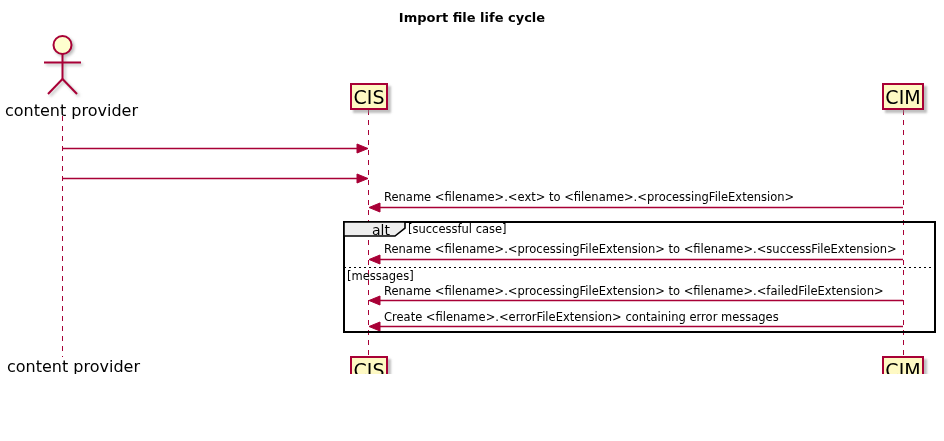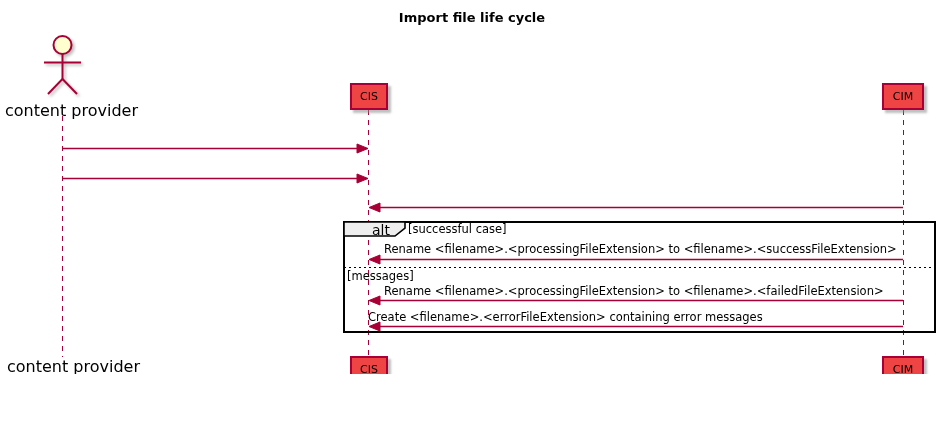--- a/index.html
+++ b/index.html
@@ -10,24 +10,24 @@
   }
   .layer { position:absolute; left:0; top:0; pointer-events:none; }
   .title {
     position:absolute; left:0; top:10px; width:944px; text-align:center;
     font-size:13px; font-weight:bold; white-space:nowrap;
   }
   .actor-label {
     position:absolute; font-size:16px; white-space:nowrap;
   }
   .participant {
-    position:absolute; box-sizing:border-box; background:#ef4444;
+    position:absolute; box-sizing:border-box; background:#fef9c3;
     border:2px solid #A80036; box-shadow:2.5px 2.5px 2px rgba(140,140,140,0.55);
     display:flex; align-items:center; justify-content:center;
-    font-size:11px; white-space:nowrap;
+    font-size:19px; white-space:nowrap;
   }
   .msg { position:absolute; font-size:11.5px; white-space:nowrap; }
   .alt-frame {
     position:absolute; left:343px; top:221px; width:593px; height:112px;
     box-sizing:border-box; border:2px solid #000; background:transparent;
   }
   .alt-tab-svg { position:absolute; left:343px; top:221px; }
   .alt-operator {
     position:absolute; left:372px; top:222px; font-size:14px; font-weight:normal;
     white-space:nowrap;
@@ -95,23 +95,24 @@
   </svg>
 
   <div class="actor-label" style="left:5px;top:101px;">content provider</div>
   <div class="actor-label" style="left:7px;top:357px;">content provider</div>
 
   <div class="participant" style="left:350px;top:83px;width:38px;height:27px;">CIS</div>
   <div class="participant" style="left:882px;top:83px;width:42px;height:27px;">CIM</div>
   <div class="participant" style="left:350px;top:356px;width:38px;height:27px;">CIS</div>
   <div class="participant" style="left:882px;top:356px;width:42px;height:27px;">CIM</div>
 
+  <div class="msg" style="left:384px;top:190px;">Rename &lt;filename&gt;.&lt;ext&gt; to &lt;filename&gt;.&lt;processingFileExtension&gt;</div>
   <div class="msg" style="left:384px;top:242px;">Rename &lt;filename&gt;.&lt;processingFileExtension&gt; to &lt;filename&gt;.&lt;successFileExtension&gt;</div>
   <div class="msg" style="left:384px;top:284px;">Rename &lt;filename&gt;.&lt;processingFileExtension&gt; to &lt;filename&gt;.&lt;failedFileExtension&gt;</div>
-  <div class="msg" style="left:368px;top:310px;">Create &lt;filename&gt;.&lt;errorFileExtension&gt; containing error messages</div>
+  <div class="msg" style="left:384px;top:310px;">Create &lt;filename&gt;.&lt;errorFileExtension&gt; containing error messages</div>
 
   <div class="alt-frame"></div>
   <svg class="alt-tab-svg" width="66" height="17" viewBox="0 0 66 17">
     <polygon points="1,1 62,1 62,7 52,15 1,15" fill="#EEEEEE" stroke="#000000" stroke-width="1.6"></polygon>
   </svg>
   <div class="alt-operator">alt</div>
   <div class="guard" style="left:408px;top:222px;">[successful case]</div>
   <div class="divider"></div>
   <div class="guard" style="left:347px;top:269px;">[messages]</div>
 

